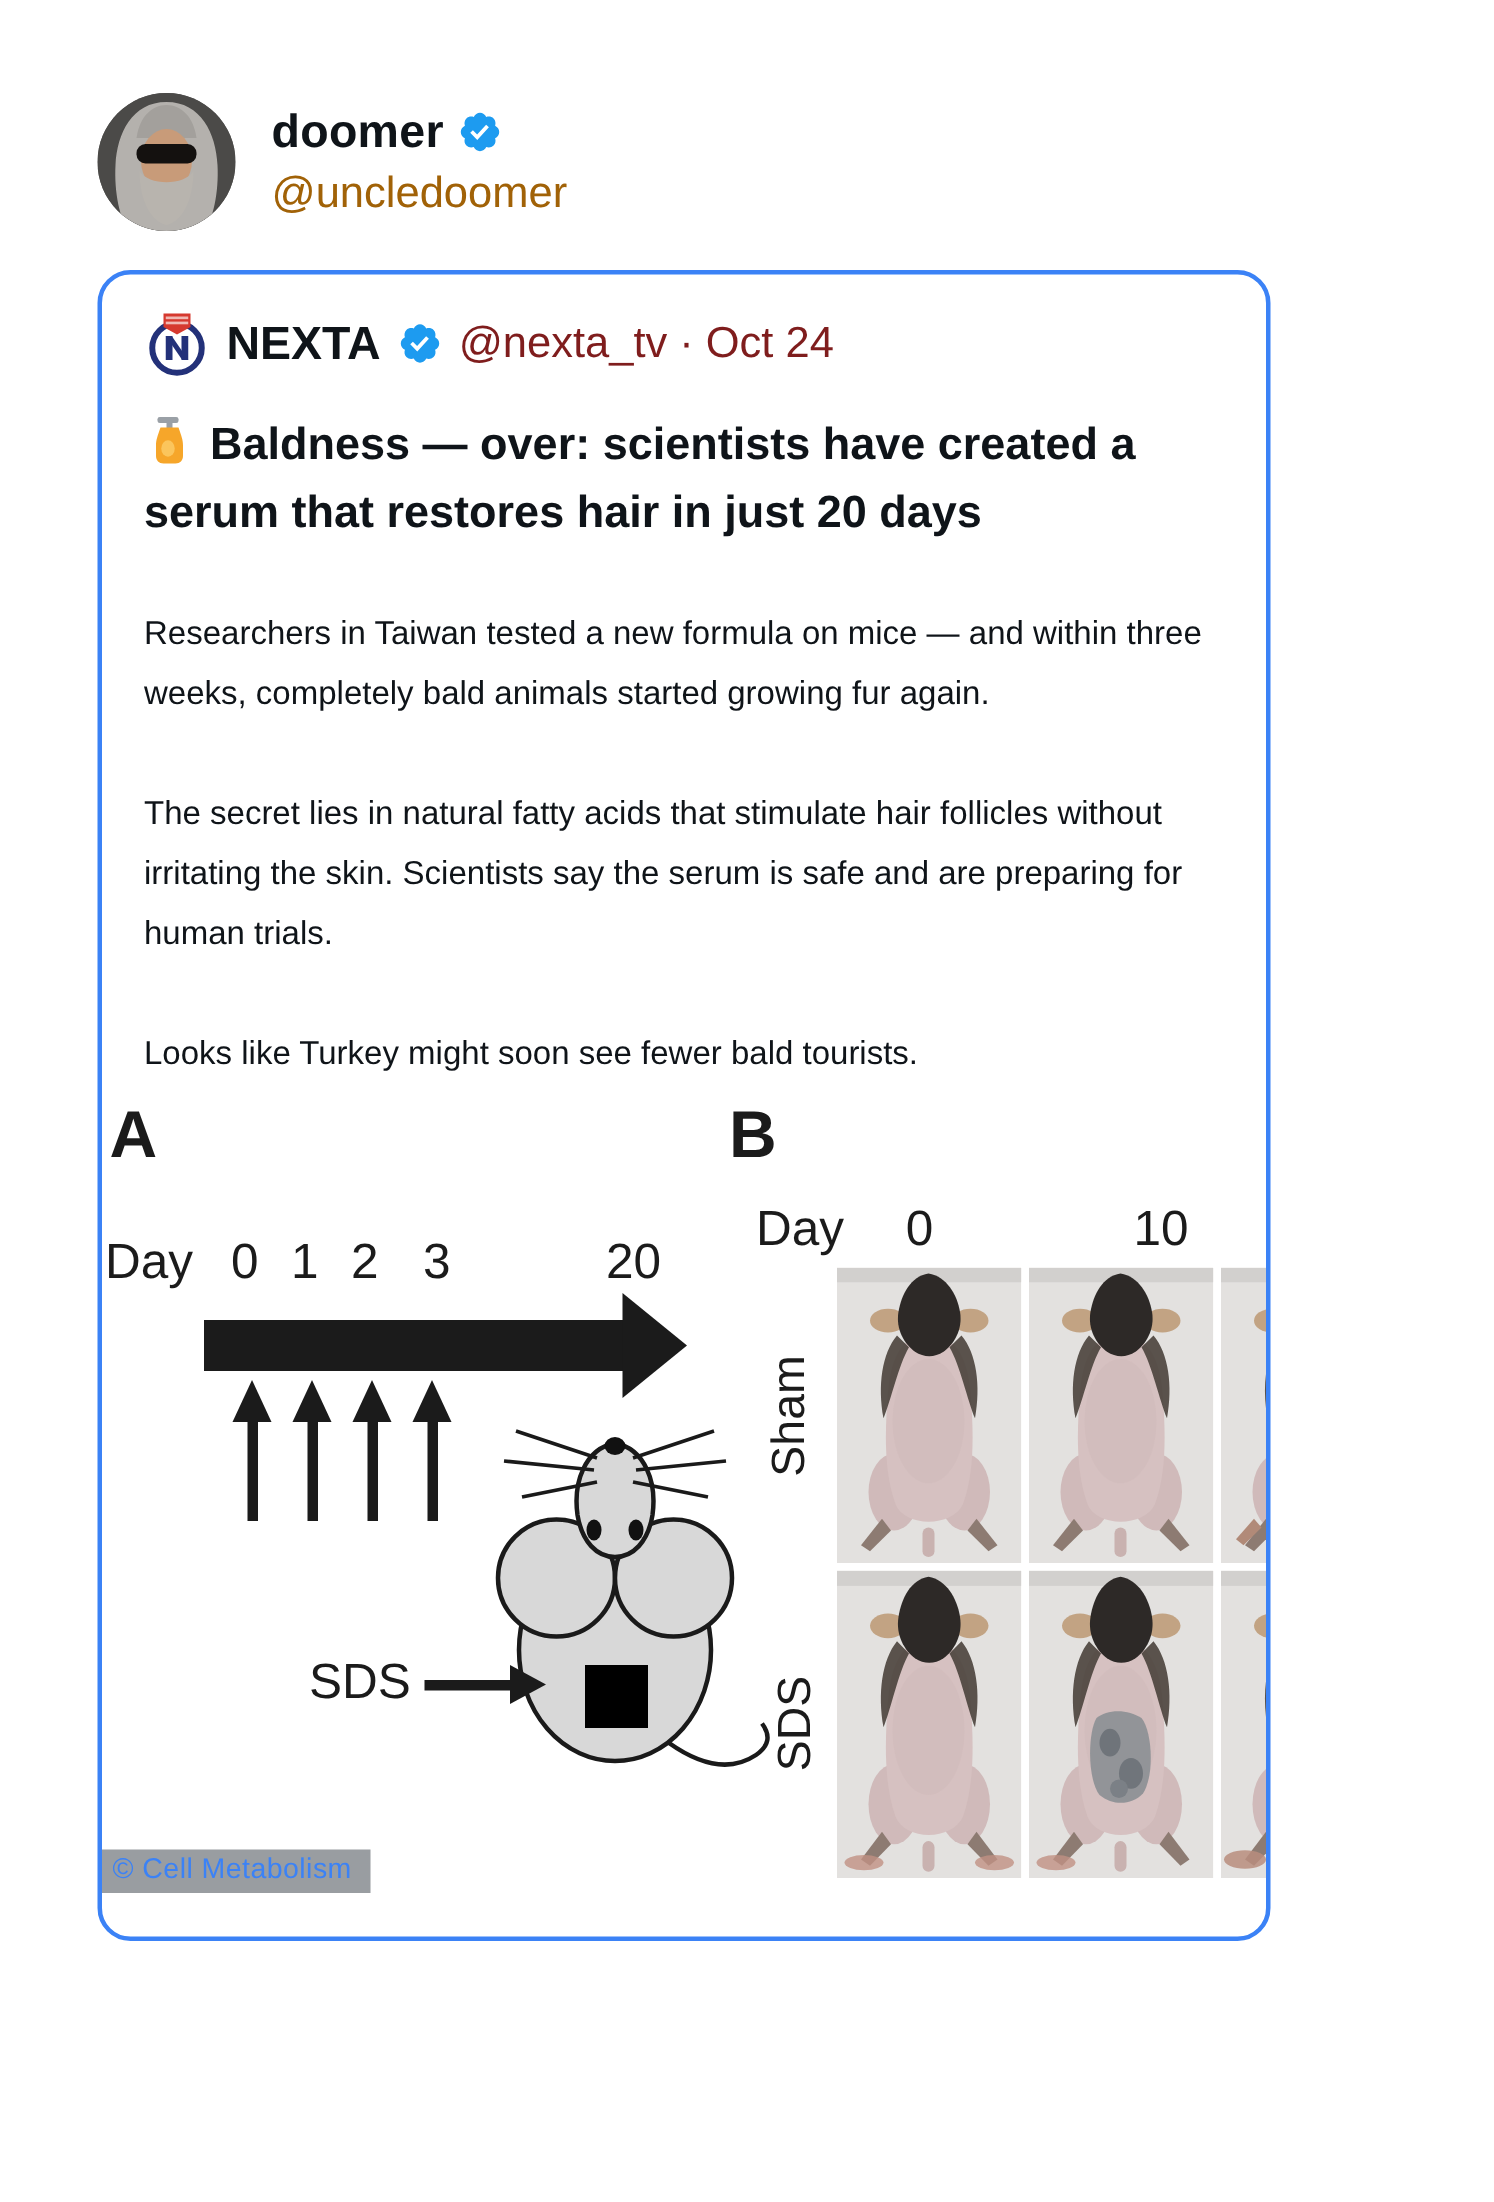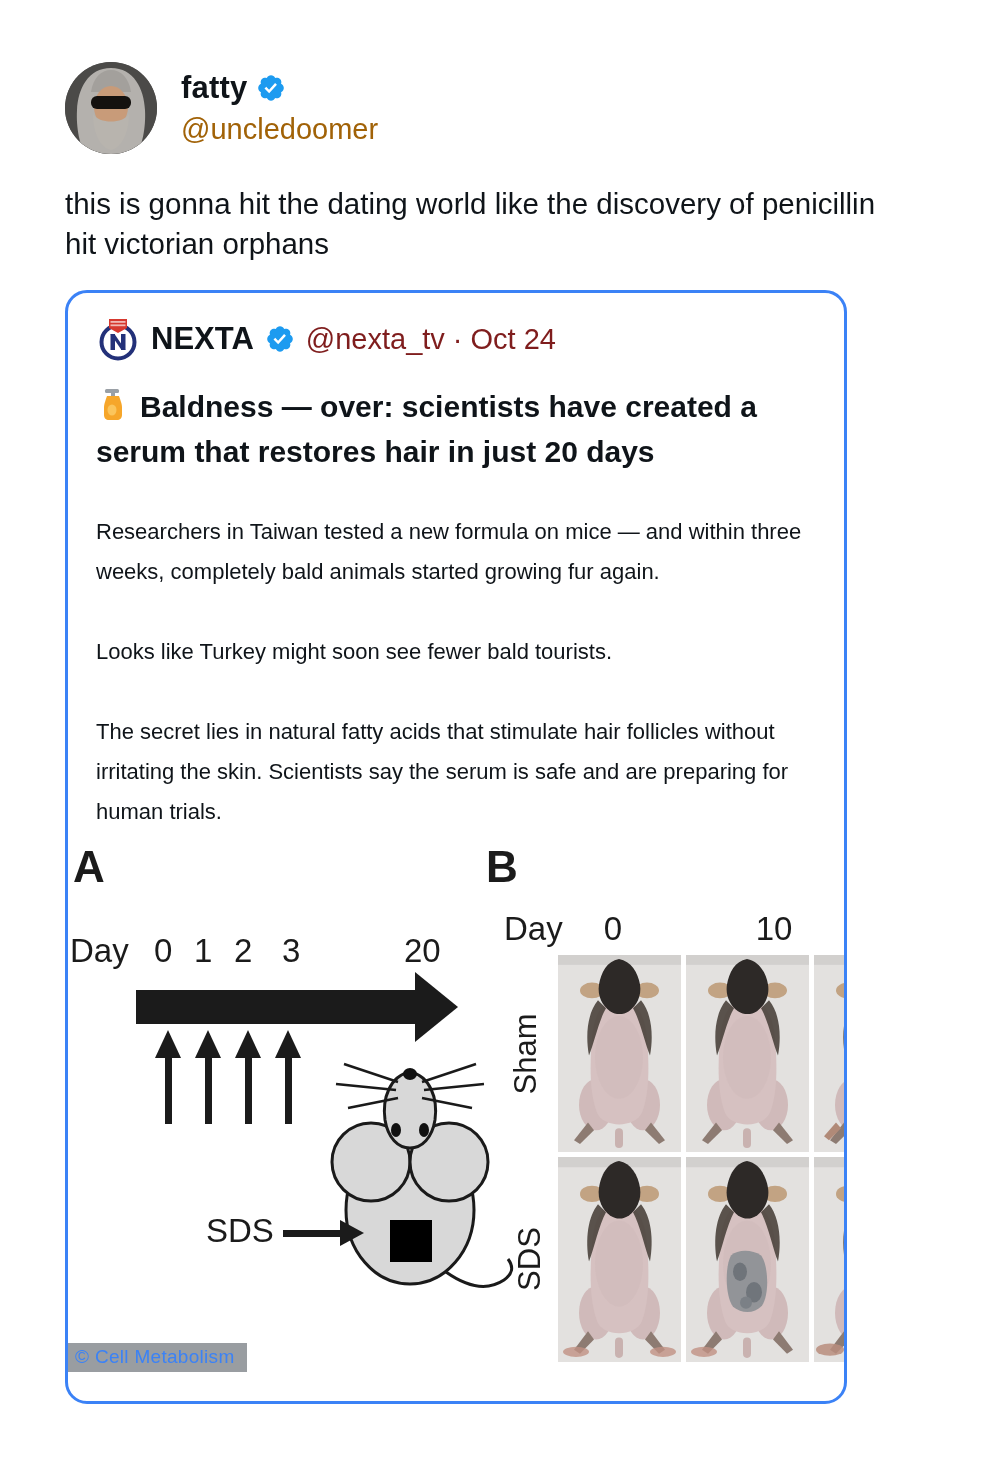--- a/index.html
+++ b/index.html
@@ -96,30 +96,29 @@
         <rect width="92" height="92" fill="#4b4a48"></rect>
         <path d="M46,6 C23,6 13,27 12,48 C11,66 15,85 21,92 L71,92 C77,85 81,66 80,48 C79,27 69,6 46,6 Z" fill="#b4b1ad"></path>
         <path d="M46,8 C36,8 28,16 26,30 L66,30 C64,16 56,8 46,8 Z" fill="#a3a09c"></path>
         <ellipse cx="46" cy="45" rx="17" ry="21" fill="#c89b79"></ellipse>
         <rect x="26" y="34" width="40" height="13" rx="6" fill="#14110f"></rect>
         <path d="M28,52 C28,72 36,86 46,88 C56,86 64,72 64,52 C58,62 34,62 28,52 Z" fill="#b8b4ae"></path>
       </svg>
     </div>
     <div class="names">
       <div class="name-row">
-        <span class="name">fatty</span>
+        <span class="name">doomer</span>
         <svg class="badge" viewBox="0 0 24 24">
           <path fill="#1d9bf0" fill-rule="evenodd" d="M22.25 12c0-1.43-.88-2.67-2.19-3.34.46-1.39.2-2.9-.81-3.91s-2.52-1.27-3.91-.81c-.66-1.31-1.91-2.19-3.34-2.19s-2.67.88-3.33 2.19c-1.4-.46-2.91-.2-3.92.81s-1.26 2.52-.8 3.91c-1.31.67-2.2 1.91-2.2 3.34s.89 2.67 2.2 3.34c-.46 1.39-.21 2.9.8 3.91s2.52 1.26 3.91.81c.67 1.31 1.91 2.19 3.34 2.19s2.68-.88 3.34-2.19c1.39.45 2.9.2 3.91-.81s1.27-2.52.81-3.91c1.31-.67 2.19-1.91 2.19-3.34zm-11.71 4.2L6.8 12.46l1.41-1.42 2.26 2.26 4.8-5.23 1.47 1.36-6.2 6.77z"></path>
         </svg>
       </div>
       <div class="handle">@uncledoomer</div>
     </div>
   </div>
 
-  <div class="t-text">this is gonna hit the dating world like the discovery of penicillin hit victorian orphans</div>
 
   <div class="q-card">
 
     <div class="q-header">
       <svg class="q-logo" viewBox="0 0 44 44">
         <circle cx="22" cy="25" r="16.5" fill="#ffffff" stroke="#233179" stroke-width="4"></circle>
         <path d="M14.5,17 L18.5,17 L29.5,33 L25.5,33 Z" fill="#233179"></path>
         <rect x="14.5" y="17" width="4.5" height="16" fill="#233179"></rect>
         <rect x="25" y="17" width="4.5" height="16" fill="#233179"></rect>
         <path d="M13,2 L31,2 L31,11 L22,16 L13,11 Z" fill="#d6392f"></path>
@@ -142,22 +141,22 @@
         <svg width="34" height="34" viewBox="0 0 34 34">
           <rect x="15" y="3" width="4" height="6" fill="#9aa0a6"></rect>
           <rect x="9" y="1" width="14" height="4" rx="1.5" fill="#9aa0a6"></rect>
           <path d="M11,8 H23 C25,14 26,16 26,20 V27 C26,30 24,32 21,32 H13 C10,32 8,30 8,27 V20 C8,16 9,14 11,8 Z" fill="#f6a62a"></path>
           <ellipse cx="16" cy="22" rx="4.5" ry="5.5" fill="#fbc55c"></ellipse>
         </svg>
       </span><span>Baldness — over: scientists have created a serum that restores hair in just 20 days</span>
     </div>
 
     <p class="q-para">Researchers in Taiwan tested a new formula on mice — and within three weeks, completely bald animals started growing fur again.</p>
+    <p class="q-para">The secret lies in natural fatty acids that stimulate hair follicles without irritating the skin. Scientists say the serum is safe and are preparing for human trials.</p>
     <p class="q-para">Looks like Turkey might soon see fewer bald tourists.</p>
-    <p class="q-para">The secret lies in natural fatty acids that stimulate hair follicles without irritating the skin. Scientists say the serum is safe and are preparing for human trials.</p>
 
     <div class="figure">
 
       <div class="panel-label" style="left:5px;top:2px;">A</div>
       <div class="fig-txt" style="left:2px;top:92px;">Day</div>
       <div class="fig-txt" style="left:86px;top:92px;">0</div>
       <div class="fig-txt" style="left:126px;top:92px;">1</div>
       <div class="fig-txt" style="left:166px;top:92px;">2</div>
       <div class="fig-txt" style="left:214px;top:92px;">3</div>
       <div class="fig-txt" style="left:336px;top:92px;">20</div>

